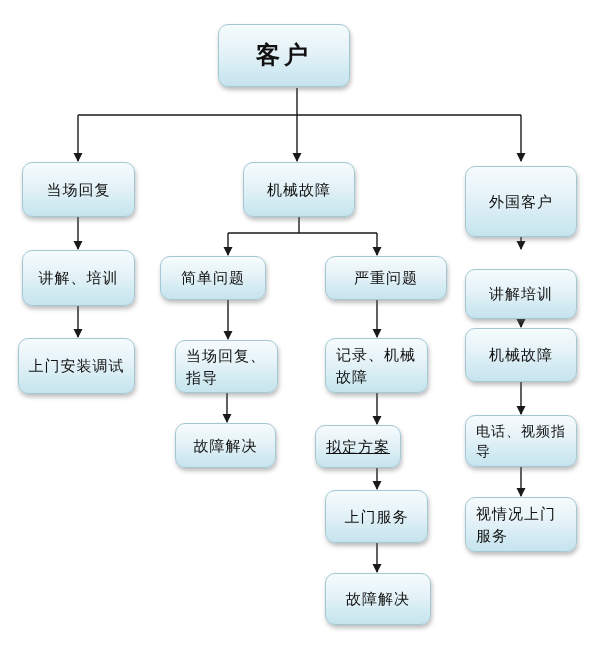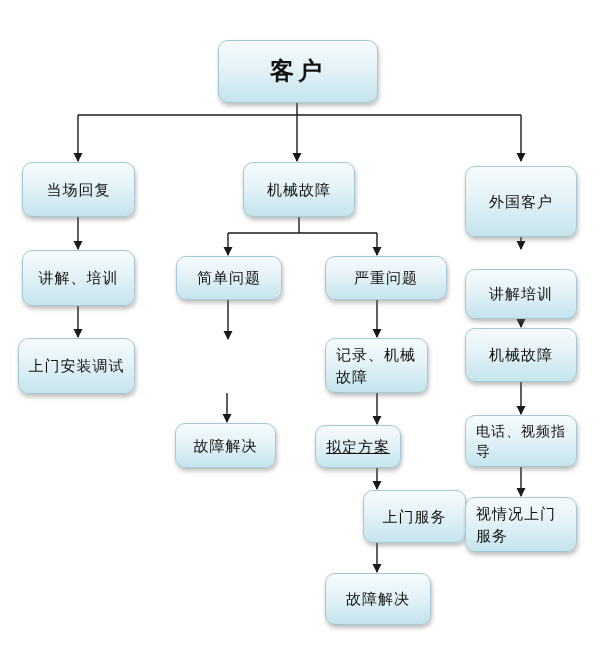--- a/index.html
+++ b/index.html
@@ -41,33 +41,33 @@
     justify-content: flex-start;
     text-align: left;
     padding: 0 10px;
   }
   .node.root {
     font-size: 24px;
     font-weight: bold;
     letter-spacing: 4px;
   }
   
-  #n-customer         { left: 218px; top:  40px; width: 160px; height: 63px; }
+  #n-customer         { left: 218px; top:  24px; width: 132px; height: 63px; }
   #n-buy-new          { left:  22px; top: 162px; width: 113px; height: 55px; }
   #n-mech-fault       { left: 243px; top: 162px; width: 112px; height: 55px; }
   #n-foreign          { left: 465px; top: 146px; width: 112px; height: 71px; margin-top: 20px; }
   #n-explain-train-l  { left:  22px; top: 250px; width: 113px; height: 56px; }
   #n-onsite-install   { left:  18px; top: 338px; width: 117px; height: 56px; }
-  #n-simple-issue     { left: 176px; top: 256px; width: 106px; height: 44px; }
+  #n-simple-issue     { left: 160px; top: 256px; width: 106px; height: 44px; }
   #n-severe-issue     { left: 325px; top: 256px; width: 122px; height: 44px; }
   #n-onspot-reply     { left: 175px; top: 340px; width: 103px; height: 53px; }
   #n-fault-solved-l   { left: 175px; top: 423px; width: 101px; height: 45px; }
   #n-record-analyze   { left: 325px; top: 338px; width: 103px; height: 55px; }
   #n-draft-plan       { left: 315px; top: 425px; width: 86px; height: 43px; text-decoration: underline; }
-  #n-onsite-service   { left: 325px; top: 490px; width: 103px; height: 53px; margin-left: 38px; }
+  #n-onsite-service   { left: 325px; top: 490px; width: 103px; height: 53px; }
   #n-fault-solved-m   { left: 325px; top: 573px; width: 106px; height: 52px; }
   #n-explain-train-r  { left: 465px; top: 250px; width: 112px; height: 50px; margin-top: 19px; }
   #n-mech-fault-r     { left: 465px; top: 328px; width: 112px; height: 54px; }
   #n-phone-video      { left: 465px; top: 415px; width: 112px; height: 52px; font-size: 14px; }
   #n-onsite-as-needed { left: 465px; top: 497px; width: 112px; height: 55px; }
 </style>
 </head>
 <body>
 
 <div class="canvas">
@@ -114,20 +114,21 @@
   <div class="node" id="n-buy-new">当场回复</div>
   <div class="node" id="n-mech-fault">机械故障</div>
   <div class="node" id="n-foreign">外国客户</div>
 
   <div class="node" id="n-explain-train-l">讲解、培训</div>
   <div class="node" id="n-onsite-install">上门安装调试</div>
 
   <div class="node" id="n-simple-issue">简单问题</div>
   <div class="node" id="n-severe-issue">严重问题</div>
 
+  <div class="node wrap" id="n-onspot-reply">当场回复、指导</div>
   <div class="node" id="n-fault-solved-l">故障解决</div>
 
   <div class="node wrap" id="n-record-analyze">记录、机械故障</div>
   <div class="node" id="n-draft-plan">拟定方案</div>
   <div class="node" id="n-onsite-service">上门服务</div>
   <div class="node" id="n-fault-solved-m">故障解决</div>
 
   <div class="node" id="n-explain-train-r">讲解培训</div>
   <div class="node" id="n-mech-fault-r">机械故障</div>
   <div class="node wrap" id="n-onsite-as-needed">视情况上门服务</div>

